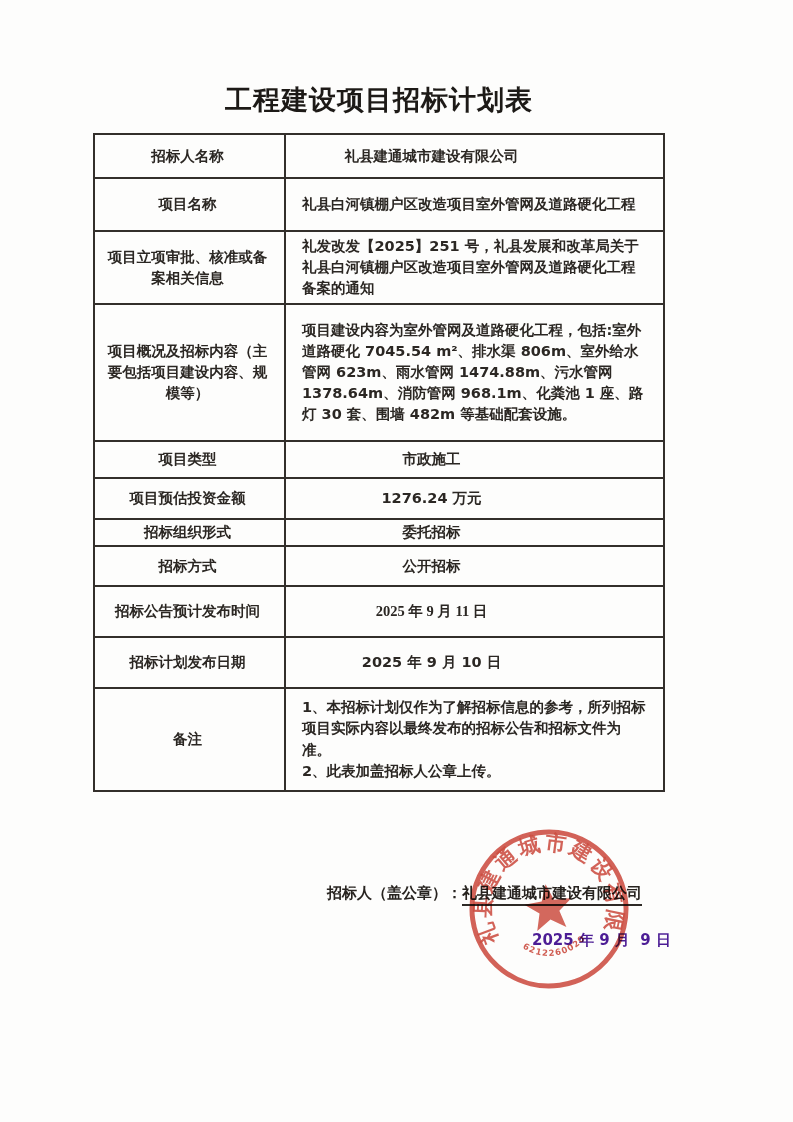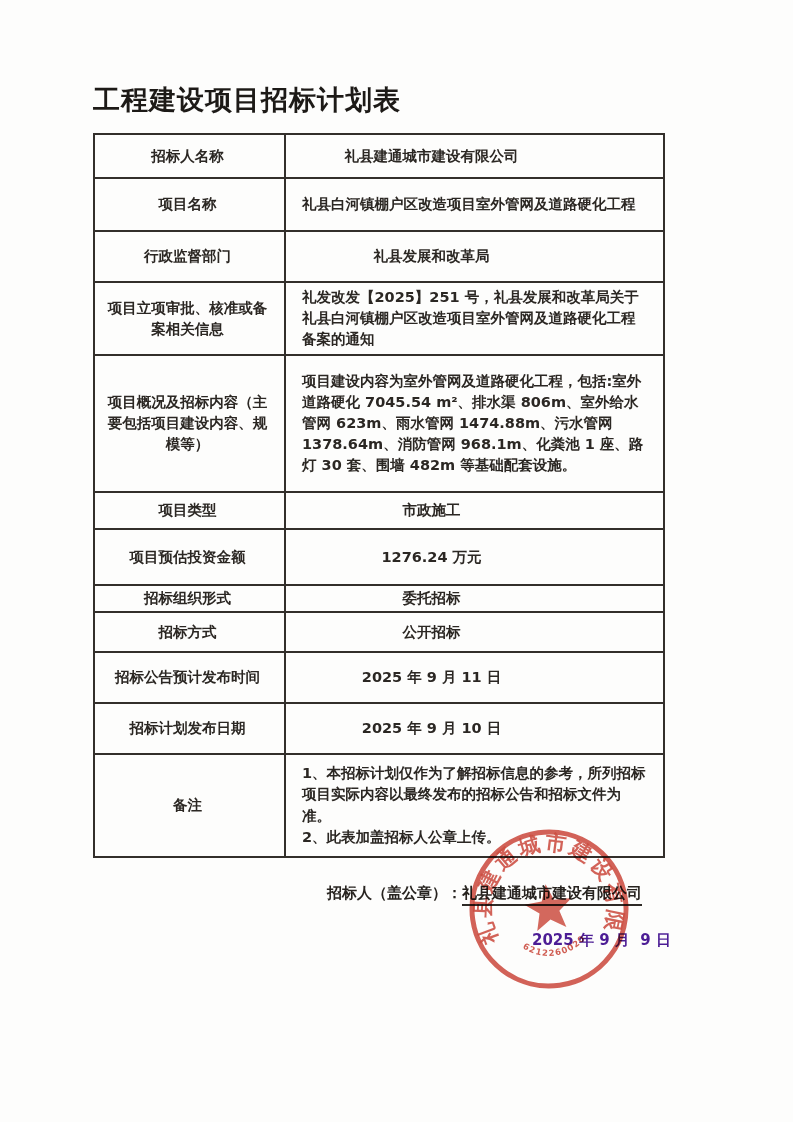--- a/index.html
+++ b/index.html
@@ -4,21 +4,21 @@
 <style>
   html,body { margin:0; padding:0; background:#ffffff; }
   .page {
     position:relative; width:793px; height:1122px;
     background:#fdfdfc; overflow:hidden;
     font-family:"DejaVu Sans","Liberation Sans",sans-serif;
     color:#27231f;
   }
   .doc-title {
     position:absolute; left:93px; top:82px; width:572px; margin:0;
-    text-align:left; font-size:27px; font-weight:bold; letter-spacing:1px;
+    text-align:center; font-size:27px; font-weight:bold; letter-spacing:1px;
     color:#1d1a17;
   }
   table.plan {
     position:absolute; left:93px; top:133px; width:572px;
     border-collapse:collapse; table-layout:fixed;
   }
   table.plan td {
     border:2px solid #332f2b; vertical-align:middle;
     font-size:14.5px; font-weight:600; color:#2b2723;
     overflow:hidden;
@@ -27,24 +27,24 @@
   td.val-c { text-align:center; padding:2px 96px 2px 10px; font-size:15px; }
   td.val-l { text-align:left; padding:6px 16px 6px 16px; font-size:15.5px; line-height:21.5px; }
   td.tight { line-height:21px; padding-top:4px; padding-bottom:4px;margin-left:20px; }
   td.remark { white-space:pre-line; line-height:21.5px; }
   tr.r1  { height:44px; }
   tr.r2  { height:53px; }
   tr.r3  { height:51px; }
   tr.r4  { height:63px;padding-left:16px; }
   tr.r5  { height:137px; }
   tr.r6  { height:37px; }
-  tr.r7  { height:56px; }
+  tr.r7  { height:41px; }
   tr.r8  { height:21px; }
   tr.r9  { height:40px; }
-  tr.r10 { height:51px; }
+  tr.r10 { height:51px;font-family:Liberation Serif, serif; }
   tr.r11 { height:51px; }
   tr.r12 { height:103px; }
   .sig-line {
     position:absolute; left:327px; top:884px;
     font-size:15px; font-weight:600; white-space:pre; color:#27231f;text-align:right;
   }
   .sig-line .company {
     display:inline-block; border-bottom:2px solid #2e2a26; padding-bottom:1px;
   }
   .sig-date {
@@ -73,24 +73,20 @@
         <col>
       </colgroup>
     <tbody>
       <tr class="r1">
         <td class="lbl">招标人名称</td>
         <td class="val-c">礼县建通城市建设有限公司</td>
       </tr>
       <tr class="r2">
         <td class="lbl">项目名称</td>
         <td class="val-l">礼县白河镇棚户区改造项目室外管网及道路硬化工程</td>
-      </tr>
-      <tr class="r3">
-        <td class="lbl">行政监督部门</td>
-        <td class="val-c">礼县发展和改革局</td>
       </tr>
       <tr class="r4">
         <td class="lbl">项目立项审批、核准或备案相关信息</td>
         <td class="val-l tight">礼发改发【2025】251 号，礼县发展和改革局关于礼县白河镇棚户区改造项目室外管网及道路硬化工程备案的通知</td>
       </tr>
       <tr class="r5">
         <td class="lbl">项目概况及招标内容（主要包括项目建设内容、规模等）</td>
         <td class="val-l tight">项目建设内容为室外管网及道路硬化工程，包括:室外道路硬化 7045.54 m²、排水渠 806m、室外给水管网 623m、雨水管网 1474.88m、污水管网 1378.64m、消防管网 968.1m、化粪池 1 座、路灯 30 套、围墙 482m 等基础配套设施。</td>
       </tr>
       <tr class="r6">

